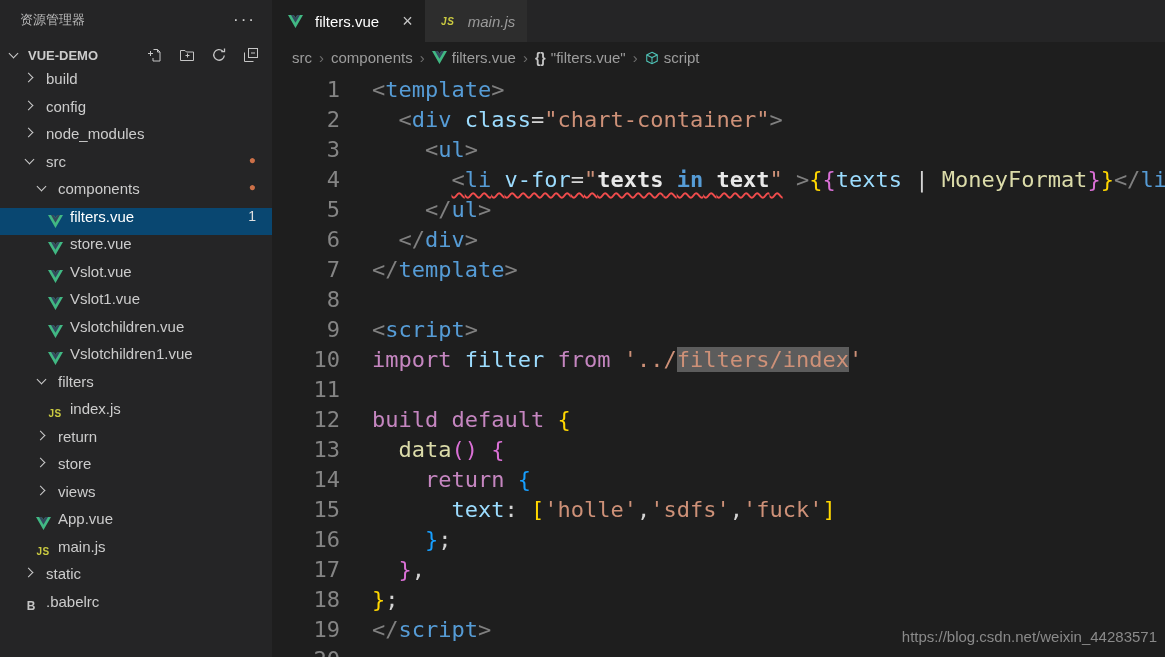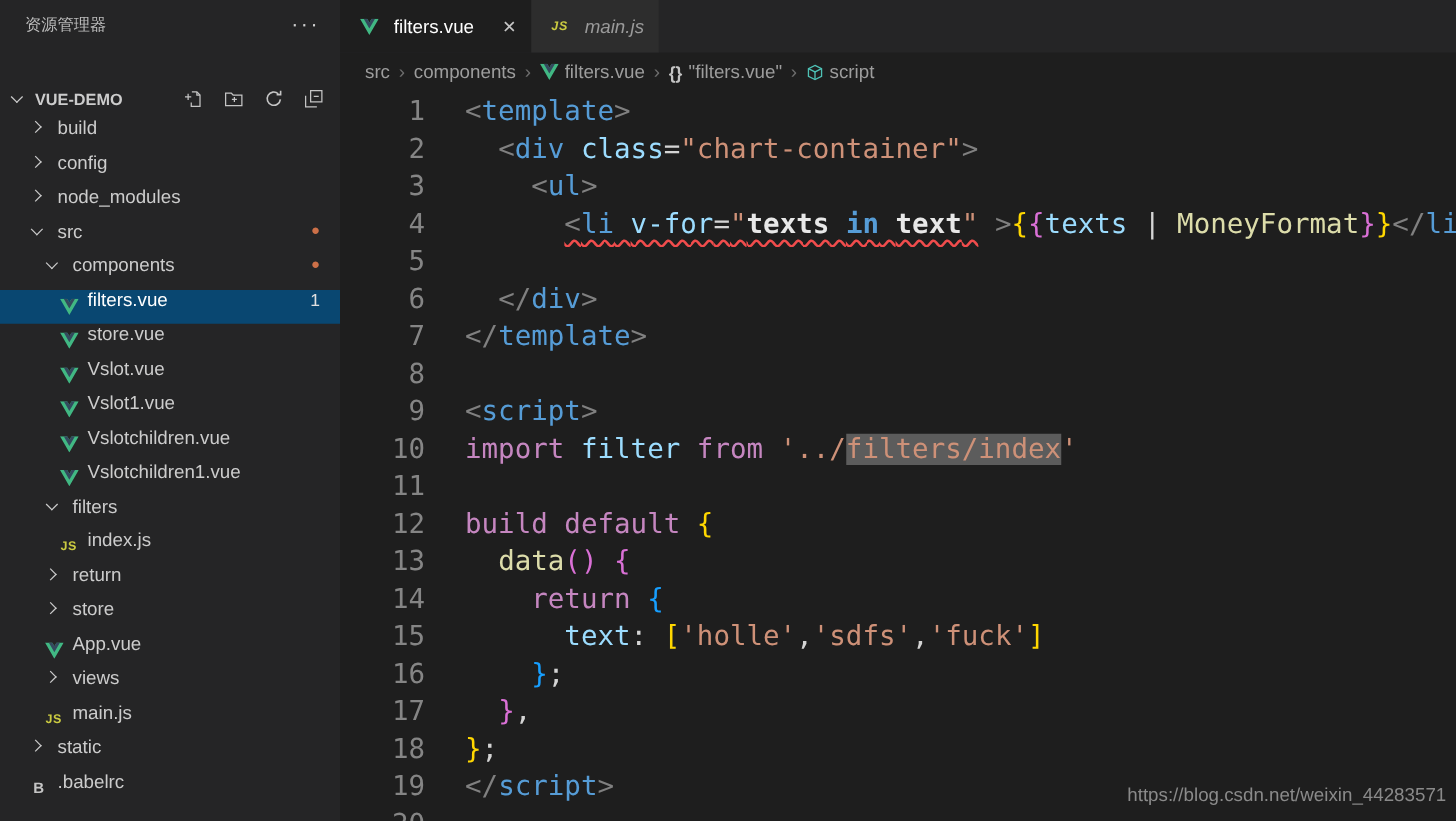--- a/index.html
+++ b/index.html
@@ -3,21 +3,21 @@
 <meta charset="utf-8">
 <style>
   * { margin:0; padding:0; box-sizing:border-box; }
   html,body { width:1165px; height:657px; overflow:hidden; }
   body { background:#1e1e1e; font-family:"Liberation Sans","DejaVu Sans",sans-serif; position:relative; color:#cccccc; }
 
   
   .sidebar { position:absolute; left:0; top:0; width:272px; height:100%; background:#252526; z-index:2; }
   .sb-header { display:flex; justify-content:space-between; align-items:center; height:40px; padding:0 16px 0 20px; color:#bbbbbb; font-size:13px; }
   .sb-more { color:#d0d0d0; font-size:17px; letter-spacing:2px; cursor:pointer; }
-  .sb-project { display:flex; align-items:center; height:30px; font-size:13px; font-weight:bold; color:#cccccc; padding-left:6px;margin-top:24px; }
+  .sb-project { display:flex; align-items:center; height:30px; font-size:13px; font-weight:bold; color:#cccccc; padding-left:6px; }
   .sb-actions { margin-left:auto; display:flex; gap:14px; padding-right:12px; }
   .sb-actions .act { width:18px; height:18px; display:flex; align-items:center; justify-content:center; cursor:pointer; }
 
   .tree-row { display:flex; height:27.5px; font-size:15px; color:#cccccc; cursor:pointer; white-space:nowrap; }
   .tree-row.selected { background:#094771; color:#ffffff; }
   .tree-label { margin-left:2px; }
   .badge { margin-left:auto; margin-right:16px; font-size:14px; color:#e0e0e0; }
   .dot { margin-left:auto; margin-right:16px; color:#cc7048; font-size:12px; }
 
   .chev { width:16px; height:16px; flex:none; position:relative; display:inline-block; margin-right:6px; }
@@ -181,31 +181,31 @@
       </div>
       <div class="tree-row" style="padding-left: 34px;">
         <span class="chev "></span>
         <span class="tree-label">return</span>
       </div>
       <div class="tree-row" style="padding-left: 34px;">
         <span class="chev "></span>
         <span class="tree-label">store</span>
       </div>
       <div class="tree-row" style="padding-left: 34px;">
+        <span class="chev "></span>
+        <span class="tree-label">views</span>
+      </div>
+      <div class="tree-row" style="padding-left: 34px;">
         <span class="file-icon">
           <svg width="15" height="13" viewBox="0 0 261 226">
             <path fill="#41b883" d="M161 0l-30 52L100 0H0l130 226L261 0z"></path>
             <path fill="#34495e" d="M161 0l-30 52L100 0H52l78 135L209 0z"></path>
           </svg>
         </span>
         <span class="tree-label">App.vue</span>
-      </div>
-      <div class="tree-row" style="padding-left: 34px;">
-        <span class="chev "></span>
-        <span class="tree-label">views</span>
       </div>
       <div class="tree-row" style="padding-left: 34px;">
         <span class="file-icon">
           <span class="js-icon">JS</span>
         </span>
         <span class="tree-label">main.js</span>
       </div>
       <div class="tree-row" style="padding-left: 22px;">
         <span class="chev "></span>
         <span class="tree-label">static</span>
@@ -273,21 +273,21 @@
           </svg>
         </span>
         <span>script</span>
       </span>
     </div>
   <div class="code" id="code">
       <div class="code-line"><span class="gutter">1</span><span class="line-content"><span style="color: rgb(128, 128, 128);">&lt;</span><span style="color: rgb(86, 156, 214);">template</span><span style="color: rgb(128, 128, 128);">&gt;</span></span></div>
       <div class="code-line"><span class="gutter">2</span><span class="line-content"><span style="color: rgb(212, 212, 212);">  </span><span style="color: rgb(128, 128, 128);">&lt;</span><span style="color: rgb(86, 156, 214);">div</span><span style="color: rgb(212, 212, 212);"> </span><span style="color: rgb(156, 220, 254);">class</span><span style="color: rgb(212, 212, 212);">=</span><span style="color: rgb(206, 145, 120);">"chart-container"</span><span style="color: rgb(128, 128, 128);">&gt;</span></span></div>
       <div class="code-line"><span class="gutter">3</span><span class="line-content"><span style="color: rgb(212, 212, 212);">    </span><span style="color: rgb(128, 128, 128);">&lt;</span><span style="color: rgb(86, 156, 214);">ul</span><span style="color: rgb(128, 128, 128);">&gt;</span></span></div>
       <div class="code-line"><span class="gutter">4</span><span class="line-content"><span style="color: rgb(212, 212, 212);">      </span><span class="squiggle" style="color: rgb(128, 128, 128);">&lt;</span><span class="squiggle" style="color: rgb(86, 156, 214);">li</span><span class="squiggle" style="color: rgb(212, 212, 212);"> </span><span class="squiggle" style="color: rgb(156, 220, 254);">v-for</span><span class="squiggle" style="color: rgb(212, 212, 212);">=</span><span class="squiggle" style="color: rgb(206, 145, 120);">"</span><span class="squiggle" style="color: rgb(232, 232, 232); font-weight: bold;">texts</span><span class="squiggle" style="color: rgb(212, 212, 212);"> </span><span class="squiggle" style="color: rgb(86, 156, 214); font-weight: bold;">in</span><span class="squiggle" style="color: rgb(212, 212, 212);"> </span><span class="squiggle" style="color: rgb(232, 232, 232); font-weight: bold;">text</span><span class="squiggle" style="color: rgb(206, 145, 120);">"</span><span style="color: rgb(212, 212, 212);"> </span><span style="color: rgb(128, 128, 128);">&gt;</span><span style="color: rgb(255, 215, 0);">{</span><span style="color: rgb(218, 112, 214);">{</span><span style="color: rgb(156, 220, 254);">texts</span><span style="color: rgb(212, 212, 212);"> | </span><span style="color: rgb(220, 220, 170);">MoneyFormat</span><span style="color: rgb(218, 112, 214);">}</span><span style="color: rgb(255, 215, 0);">}</span><span style="color: rgb(128, 128, 128);">&lt;/</span><span style="color: rgb(86, 156, 214);">li</span></span></div>
-      <div class="code-line"><span class="gutter">5</span></div>
+      <div class="code-line"><span class="gutter">5</span><span class="line-content"><span style="color: rgb(212, 212, 212);">    </span><span style="color: rgb(128, 128, 128);">&lt;/</span><span style="color: rgb(86, 156, 214);">ul</span><span style="color: rgb(128, 128, 128);">&gt;</span></span></div>
       <div class="code-line"><span class="gutter">6</span><span class="line-content"><span style="color: rgb(212, 212, 212);">  </span><span style="color: rgb(128, 128, 128);">&lt;/</span><span style="color: rgb(86, 156, 214);">div</span><span style="color: rgb(128, 128, 128);">&gt;</span></span></div>
       <div class="code-line"><span class="gutter">7</span><span class="line-content"><span style="color: rgb(128, 128, 128);">&lt;/</span><span style="color: rgb(86, 156, 214);">template</span><span style="color: rgb(128, 128, 128);">&gt;</span></span></div>
       <div class="code-line"><span class="gutter">8</span><span class="line-content"></span></div>
       <div class="code-line"><span class="gutter">9</span><span class="line-content"><span style="color: rgb(128, 128, 128);">&lt;</span><span style="color: rgb(86, 156, 214);">script</span><span style="color: rgb(128, 128, 128);">&gt;</span></span></div>
       <div class="code-line"><span class="gutter">10</span><span class="line-content"><span style="color: rgb(197, 134, 192);">import</span><span style="color: rgb(212, 212, 212);"> </span><span style="color: rgb(156, 220, 254);">filter</span><span style="color: rgb(212, 212, 212);"> </span><span style="color: rgb(197, 134, 192);">from</span><span style="color: rgb(212, 212, 212);"> </span><span style="color: rgb(206, 145, 120);">'../</span><span class="word-hl" style="color: rgb(206, 145, 120);">filters/index</span><span style="color: rgb(206, 145, 120);">'</span></span></div>
       <div class="code-line"><span class="gutter">11</span><span class="line-content"></span></div>
       <div class="code-line"><span class="gutter">12</span><span class="line-content"><span style="color: rgb(197, 134, 192);">build</span><span style="color: rgb(212, 212, 212);"> </span><span style="color: rgb(197, 134, 192);">default</span><span style="color: rgb(212, 212, 212);"> </span><span style="color: rgb(255, 215, 0);">{</span></span></div>
       <div class="code-line"><span class="gutter">13</span><span class="line-content"><span style="color: rgb(212, 212, 212);">  </span><span style="color: rgb(220, 220, 170);">data</span><span style="color: rgb(218, 112, 214);">(</span><span style="color: rgb(218, 112, 214);">)</span><span style="color: rgb(212, 212, 212);"> </span><span style="color: rgb(218, 112, 214);">{</span></span></div>
       <div class="code-line"><span class="gutter">14</span><span class="line-content"><span style="color: rgb(212, 212, 212);">    </span><span style="color: rgb(197, 134, 192);">return</span><span style="color: rgb(212, 212, 212);"> </span><span style="color: rgb(23, 159, 255);">{</span></span></div>
       <div class="code-line"><span class="gutter">15</span><span class="line-content"><span style="color: rgb(212, 212, 212);">      </span><span style="color: rgb(156, 220, 254);">text</span><span style="color: rgb(212, 212, 212);">: </span><span style="color: rgb(255, 215, 0);">[</span><span style="color: rgb(206, 145, 120);">'holle'</span><span style="color: rgb(212, 212, 212);">,</span><span style="color: rgb(206, 145, 120);">'sdfs'</span><span style="color: rgb(212, 212, 212);">,</span><span style="color: rgb(206, 145, 120);">'fuck'</span><span style="color: rgb(255, 215, 0);">]</span></span></div>

